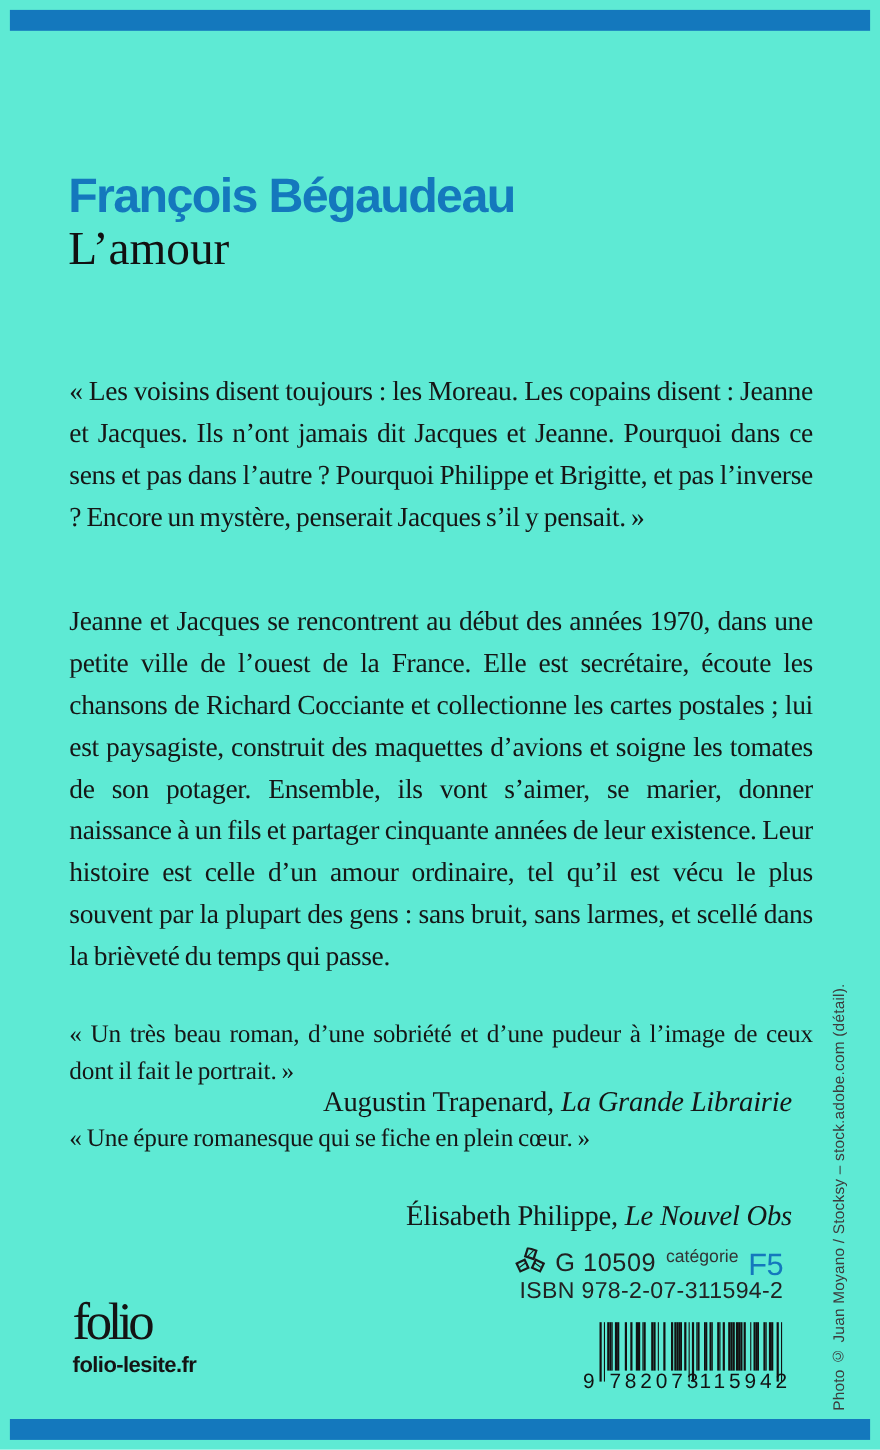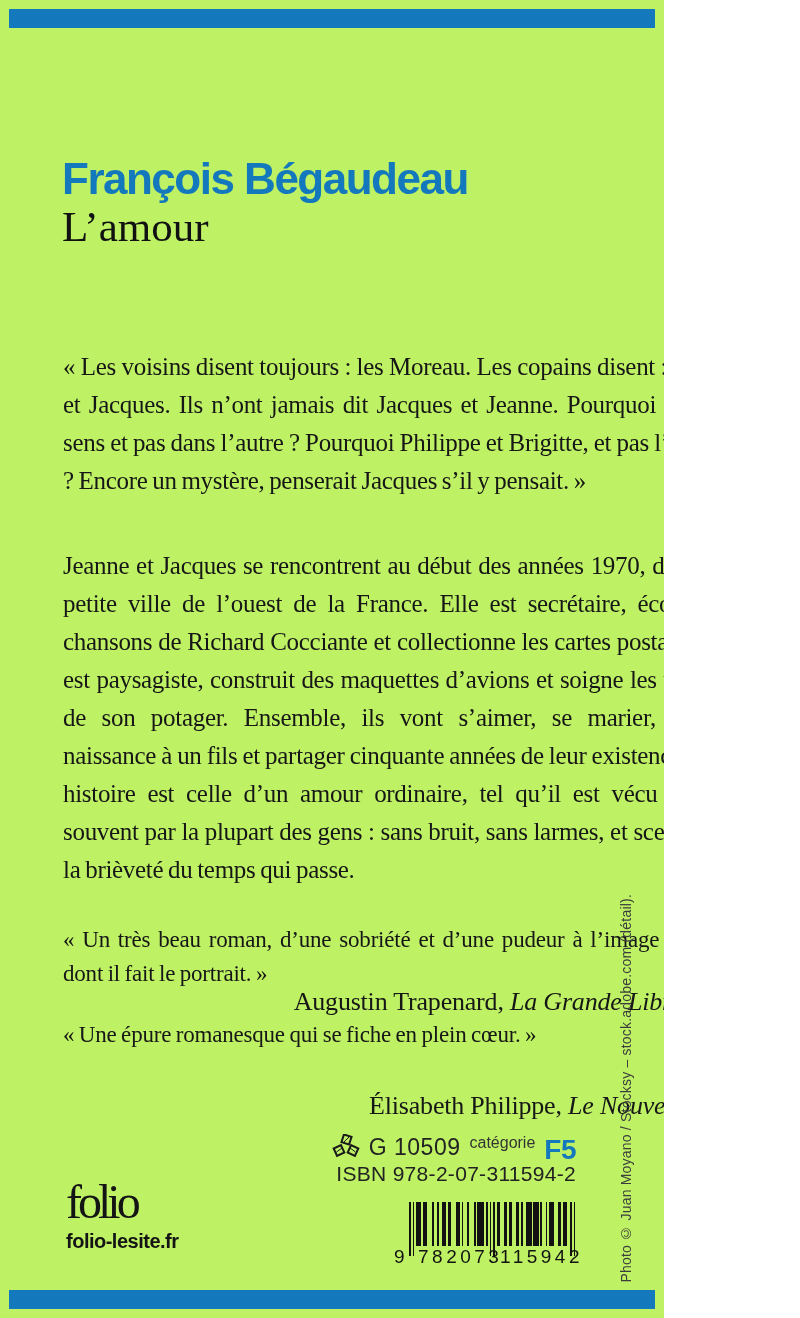--- a/index.html
+++ b/index.html
@@ -1,36 +1,36 @@
 <!DOCTYPE html>
 <html lang="fr" style="--accent: #1478bd;"><head>
 <meta charset="utf-8">
 <style>
   html,body{margin:0;padding:0;background:#ffffff;}
   .page{
-    position:relative;width:664px;height:1318px;background:#bef264;
+    position:relative;width:800px;height:1318px;background:#5eead4;
     overflow:hidden;font-family:"Liberation Serif",serif;color:#1a1a1a;
   }
   .band{position:absolute;left:9px;right:9px;height:19px;background:var(--accent,#1478bd);}
   .band.top{top:9px;}
   .band.bottom{bottom:9px;}
 
   .title-block{position:absolute;left:62px;top:154px;width:680px;}
   .author{
     font-family:"Liberation Sans",sans-serif;font-weight:bold;
     font-size:44px;line-height:1.12;letter-spacing:-1.5px;color:var(--accent,#1478bd);
   }
   .book-title{font-family:"Liberation Serif",serif;font-size:43px;line-height:1.12;color:#111;}
 
   .body-text{
     position:absolute;left:63px;width:676px;
     font-size:25px;line-height:38px;letter-spacing:-0.3px;word-spacing:-1.2px;
     text-align:justify;color:#161616;
   }
-  .pull-quote{top:312px;margin-top:36px;}
+  .pull-quote{top:302px;margin-top:36px;}
   .synopsis{top:522px;}
 
   .review{position:absolute;left:63px;width:676px;font-size:23px;line-height:34px;
     letter-spacing:-0.2px;word-spacing:-1px;text-align:justify;color:#161616;}
   .review-1{top:900px;}
   .review-2{top:995px;}
   .attribution{position:absolute;left:63px;width:657px;text-align:right;font-size:26px;
     letter-spacing:-0.2px;color:#161616;}
   .attribution-1{top:961px;}
   .attribution-2{top:1059px;margin-top:32px;}
@@ -39,21 +39,21 @@
   .folio-block{position:absolute;left:66px;top:1178px;}
   .folio-logo{font-family:"Liberation Serif",serif;font-size:48px;line-height:1;
     letter-spacing:-4px;color:#141414;}
   .folio-site{font-family:"Liberation Sans",sans-serif;font-weight:bold;font-size:20px;
     letter-spacing:-0.5px;color:#141414;margin-top:4px;}
 
   .dist-line{position:absolute;top:1134px;right:88px;display:flex;align-items:flex-start;gap:9px;
     font-family:"Liberation Sans",sans-serif;color:#222;}
   .dist-code{font-size:23px;letter-spacing:0.5px;}
   .cat-label{font-size:16px;color:#333;}
-  .cat-code{font-size:28px;font-weight:bold;color:var(--accent,#1478bd);letter-spacing:-0.5px;}
+  .cat-code{font-size:28px;font-weight:normal;color:var(--accent,#1478bd);letter-spacing:-0.5px;}
   .isbn-line{position:absolute;top:1162px;right:88px;font-family:"Liberation Sans",sans-serif;
     font-size:21px;letter-spacing:0.3px;color:#222;}
 
   .barcode{position:absolute;top:1202px;right:88px;width:167px;height:66px;}
   .bc-bars{display:flex;align-items:flex-start;height:54px;}
   .bc-m{width:1.75px;height:44px;flex:none;background:transparent;}
   .bc-m.on{background:#121212;}
   .bc-m.guard{height:54px;}
   .bc-digit{position:absolute;font-family:"Liberation Sans",sans-serif;font-size:19px;color:#121212;top:44px;}
   .bc-first{left:-15px;}

